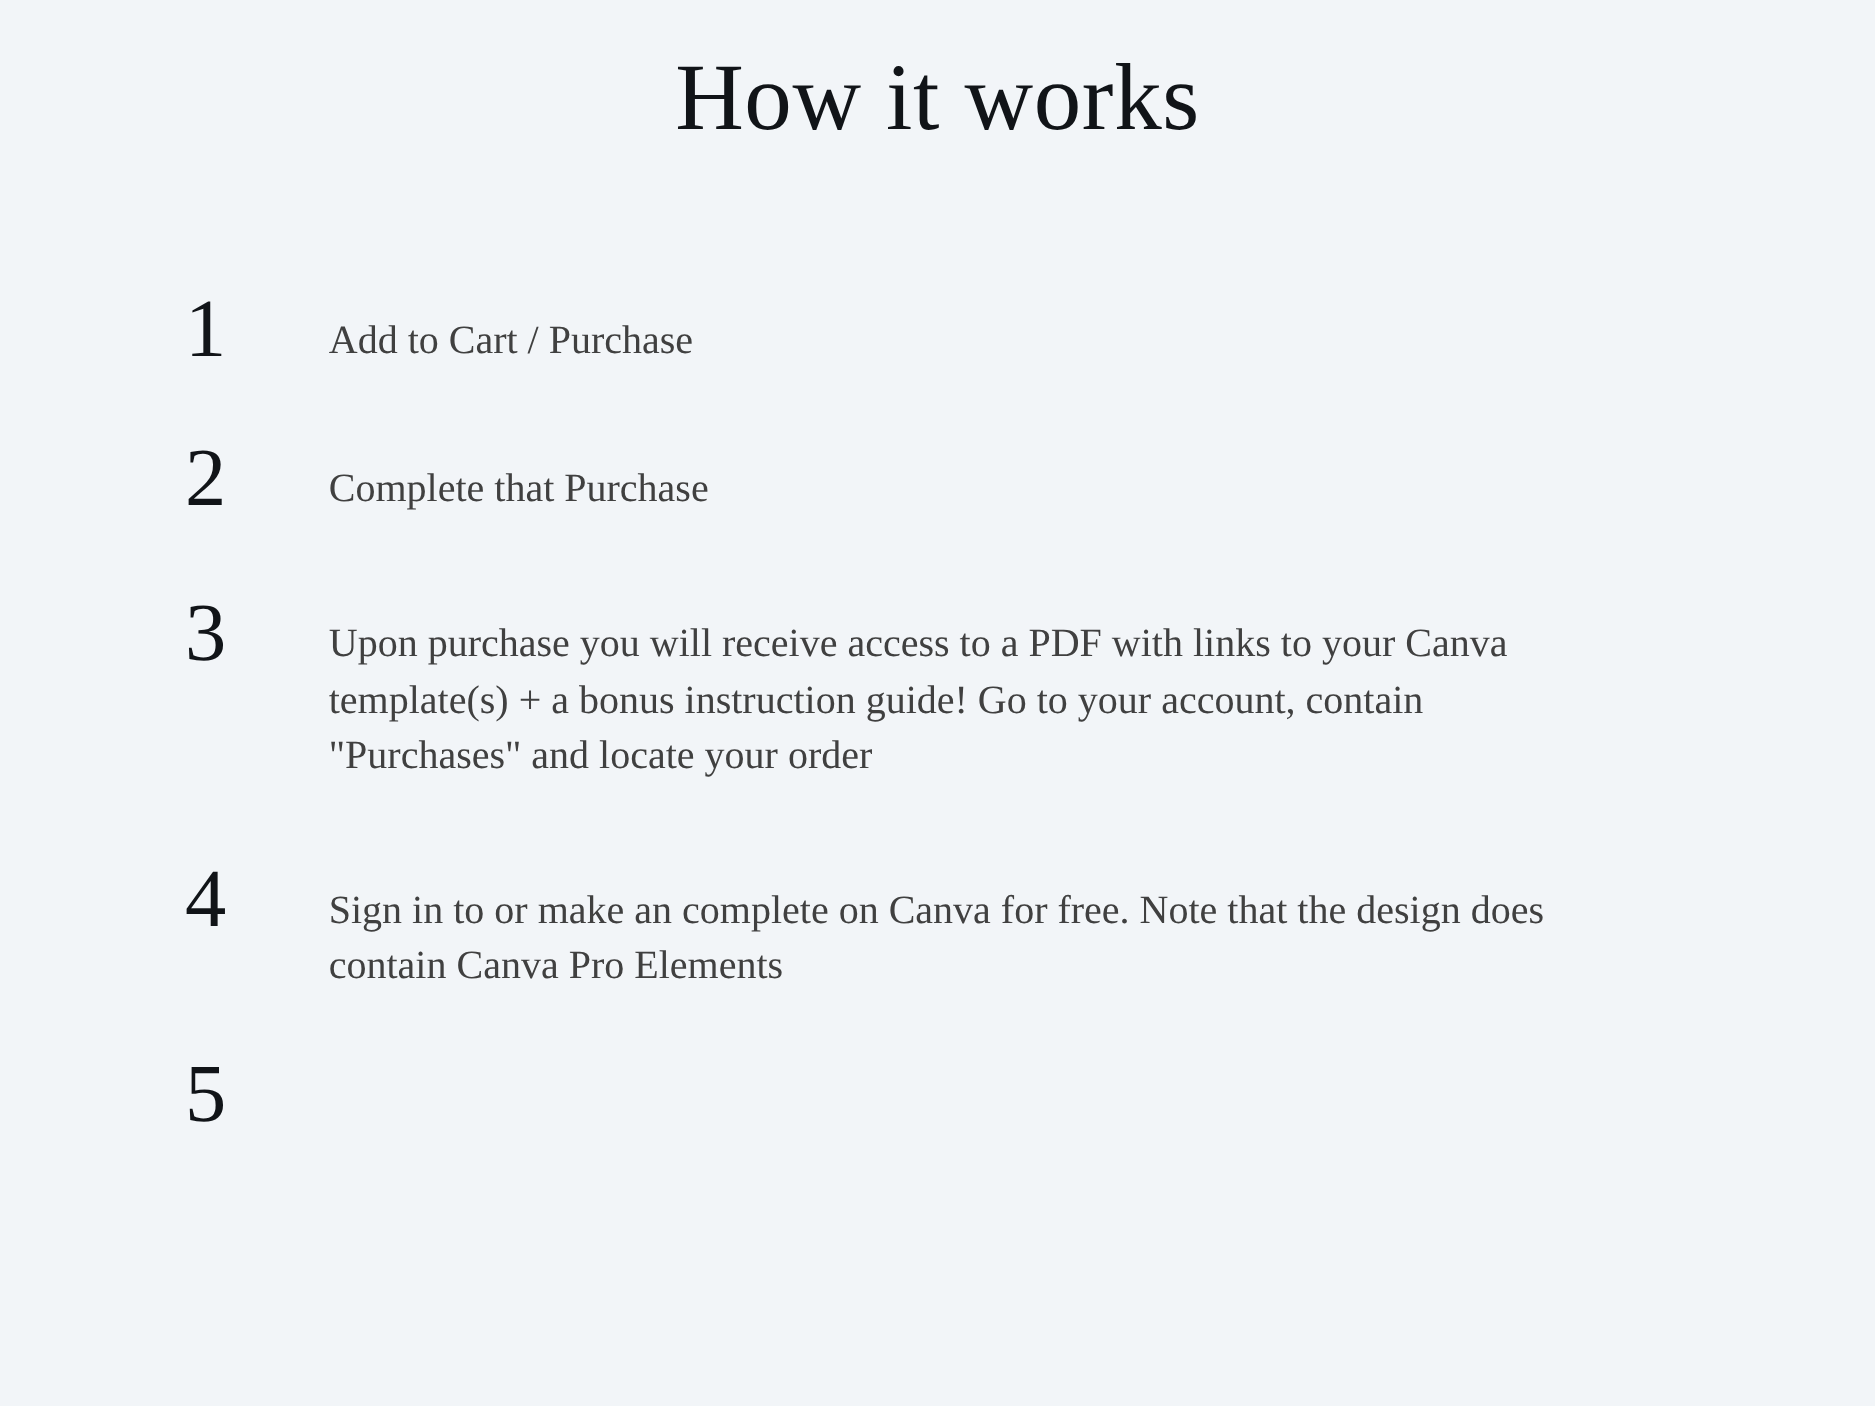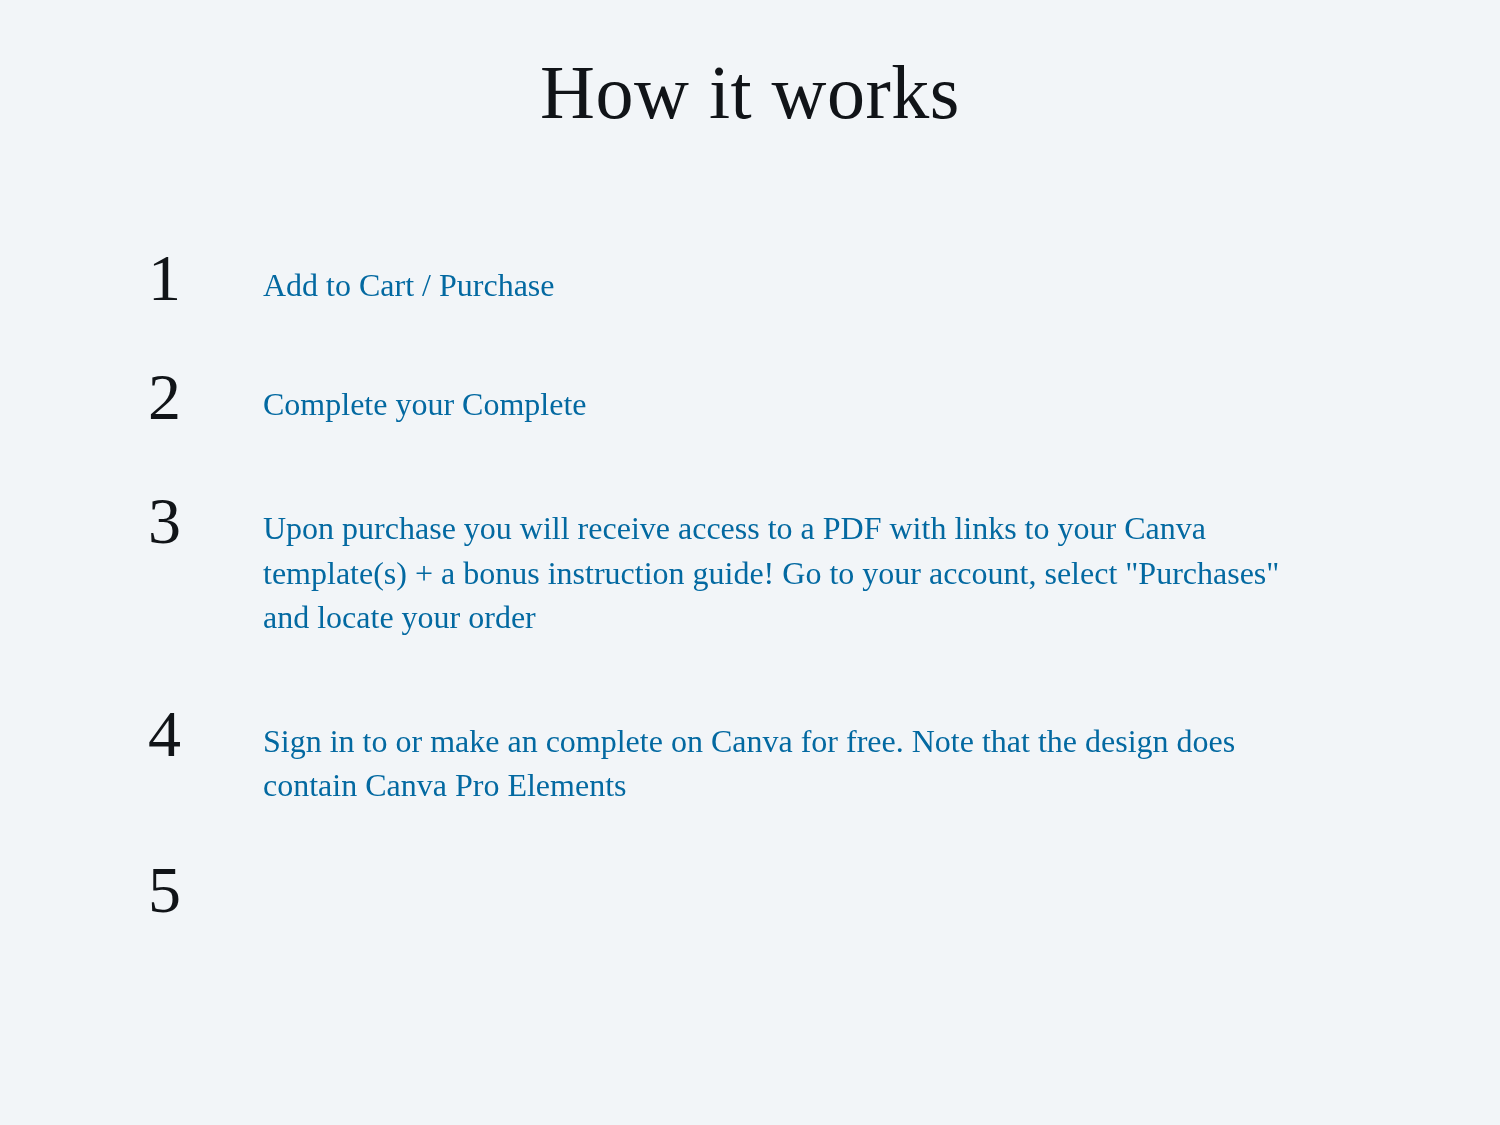--- a/index.html
+++ b/index.html
@@ -20,21 +20,21 @@
     height: 1125px;
     box-sizing: border-box;
   }
   .title {
     text-align: center;
     font-family: "Liberation Serif", serif;
     font-weight: 400;
     font-size: 76px;
     line-height: 1;
     letter-spacing: 0.5px;
-    margin: 18px;
+    margin: 4px;
     padding-top: 36px;
     color: #111418;
   }
   .steps {
     position: absolute;
     top: 245px;
     left: 148px;
     width: 1200px;
   }
   .step {
@@ -49,21 +49,21 @@
     line-height: 0.95;
     font-weight: 400;
     color: #111418;
     margin-top: -16px;
   }
   .step-text {
     flex: 1 1 auto;
     font-family: "Liberation Serif", serif;
     font-size: 32px;
     line-height: 1.38;
-    color: #0369a1;
+    color: #404040;
     max-width: 1030px;
   }
   .step-1 { margin-bottom: 72px; }
   .step-2 { margin-bottom: 78px; }
   .step-3 { margin-bottom: 80px; }
   .step-4 { margin-bottom: 68px; }
   .step-5 { margin-bottom: 0; }
 </style>
 </head>
 <body>
@@ -74,26 +74,26 @@
 
   <div class="steps">
 
     <div class="step step-1">
       <div class="step-number">1</div>
       <div class="step-text">Add to Cart / Purchase</div>
     </div>
 
     <div class="step step-2">
       <div class="step-number">2</div>
-      <div class="step-text">Complete your Complete</div>
+      <div class="step-text">Complete that Purchase</div>
     </div>
 
     <div class="step step-3">
       <div class="step-number">3</div>
-      <div class="step-text">Upon purchase you will receive access to a PDF with links to your Canva template(s) + a bonus instruction guide! Go to your account, select "Purchases" and locate your order</div>
+      <div class="step-text">Upon purchase you will receive access to a PDF with links to your Canva template(s) + a bonus instruction guide! Go to your account, contain "Purchases" and locate your order</div>
     </div>
 
     <div class="step step-4">
       <div class="step-number">4</div>
       <div class="step-text">Sign in to or make an complete on Canva for free. Note that the design does contain Canva Pro Elements</div>
     </div>
 
     <div class="step step-5">
       <div class="step-number">5</div>
     </div>

